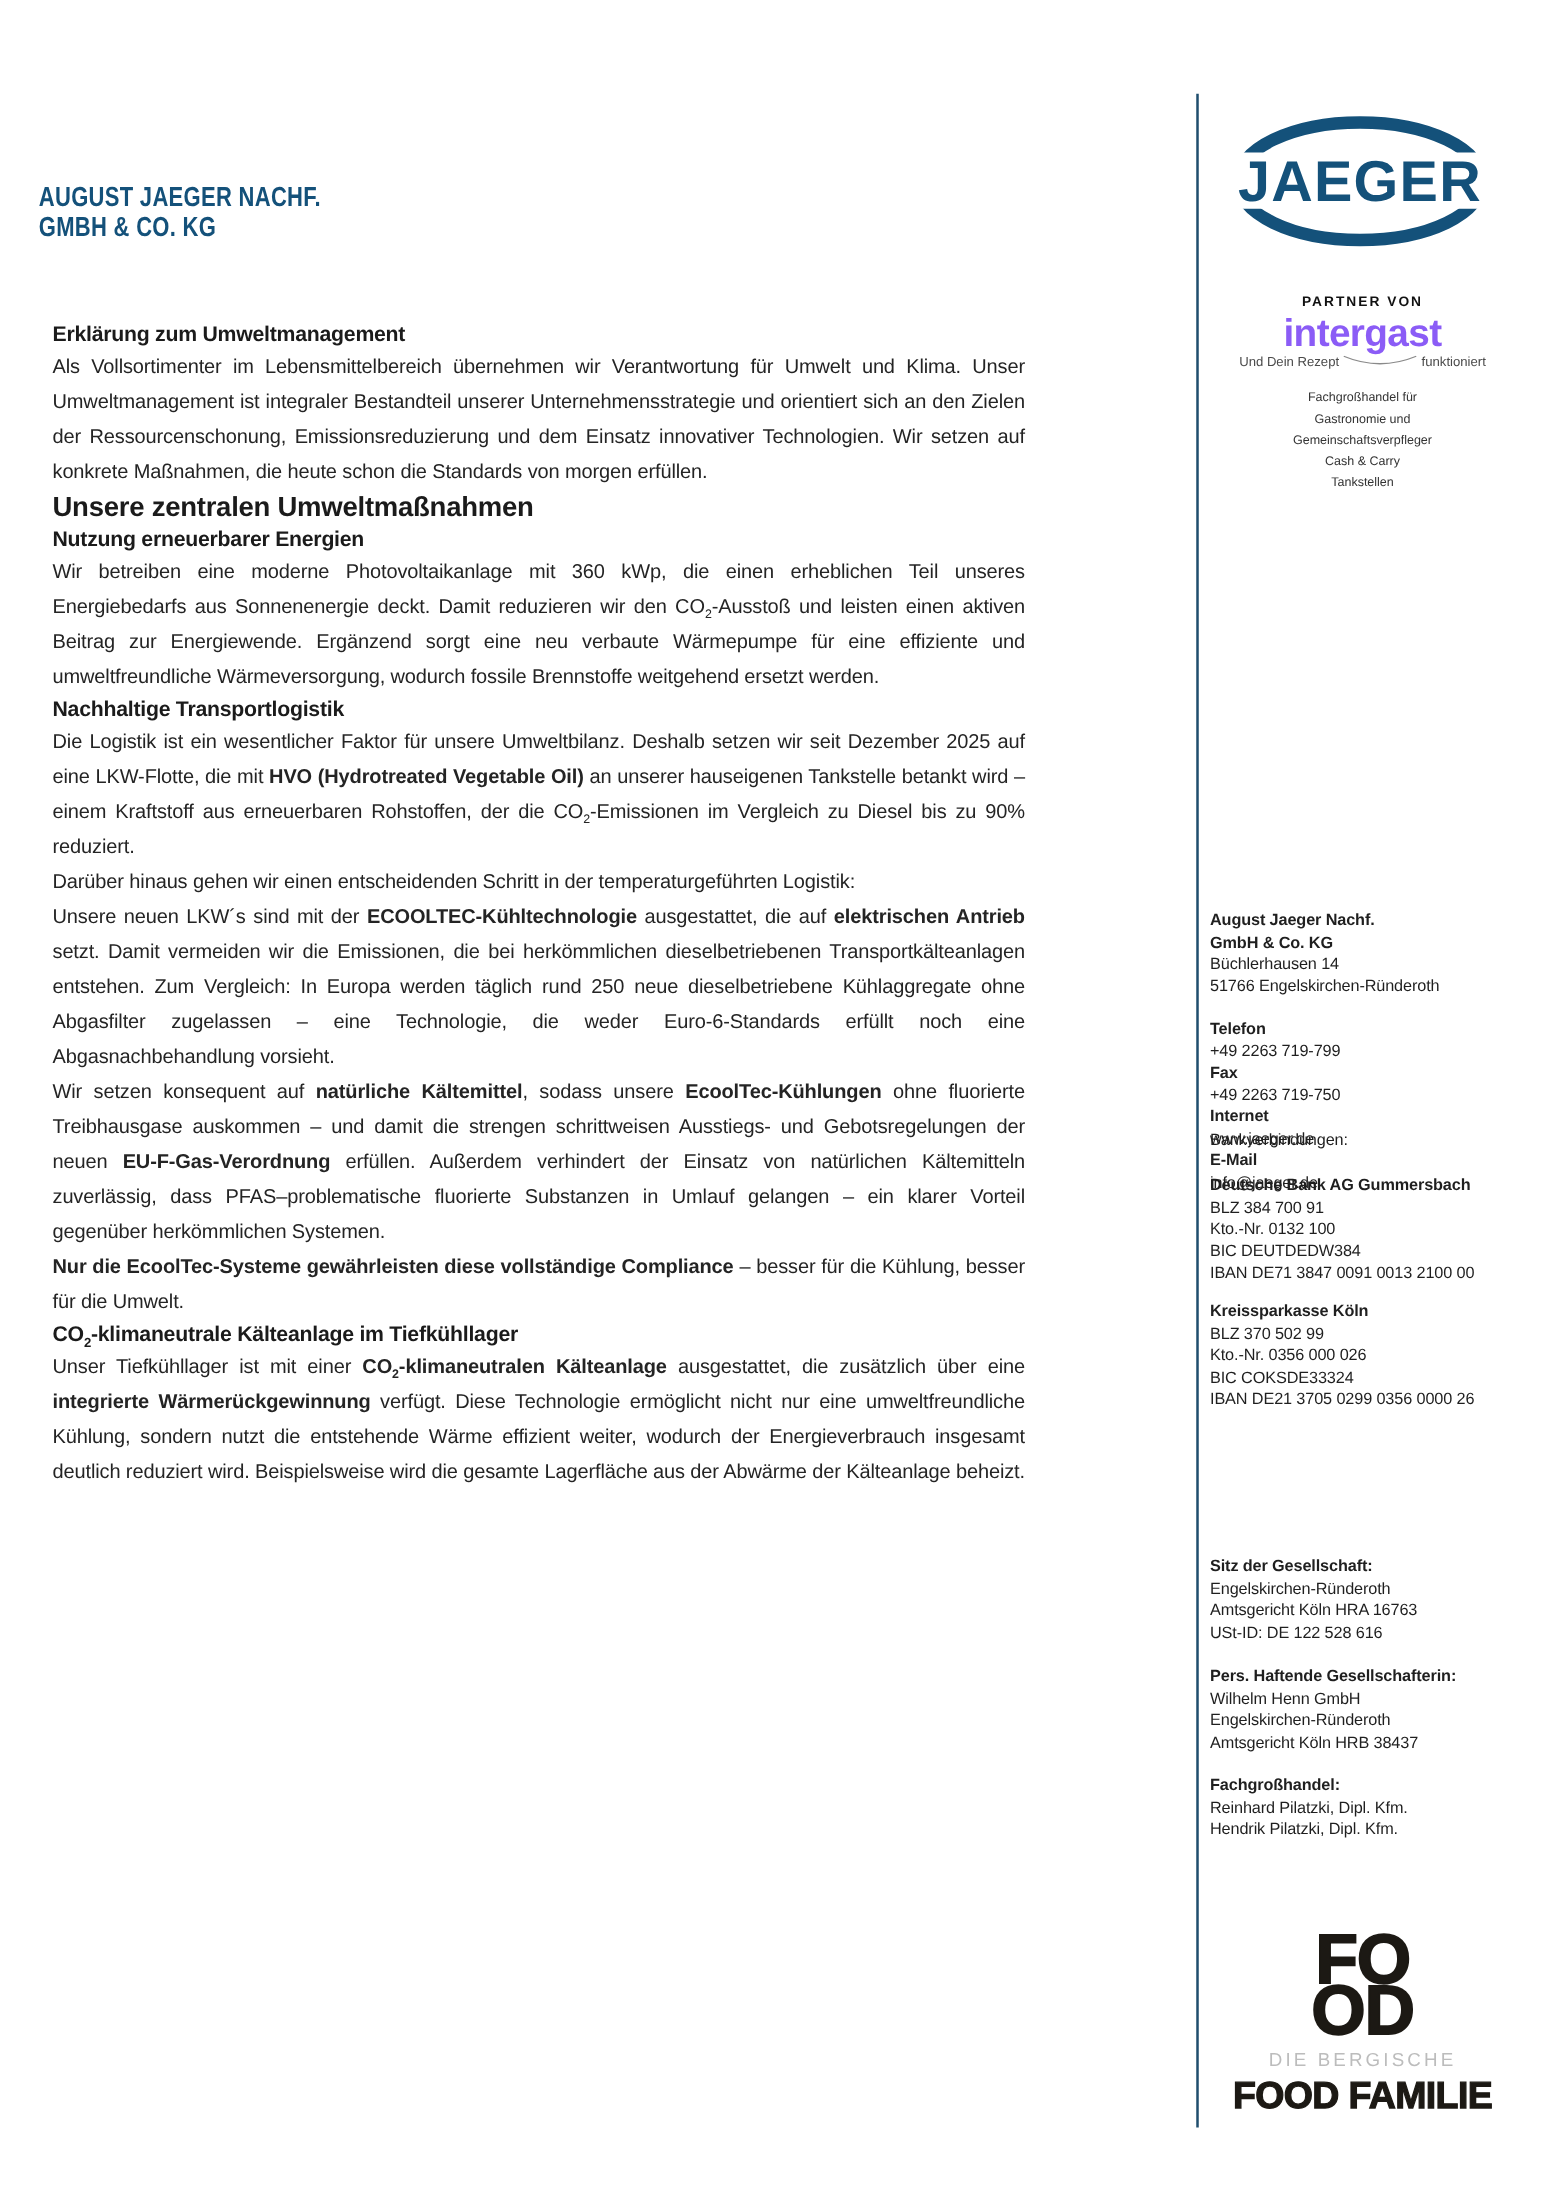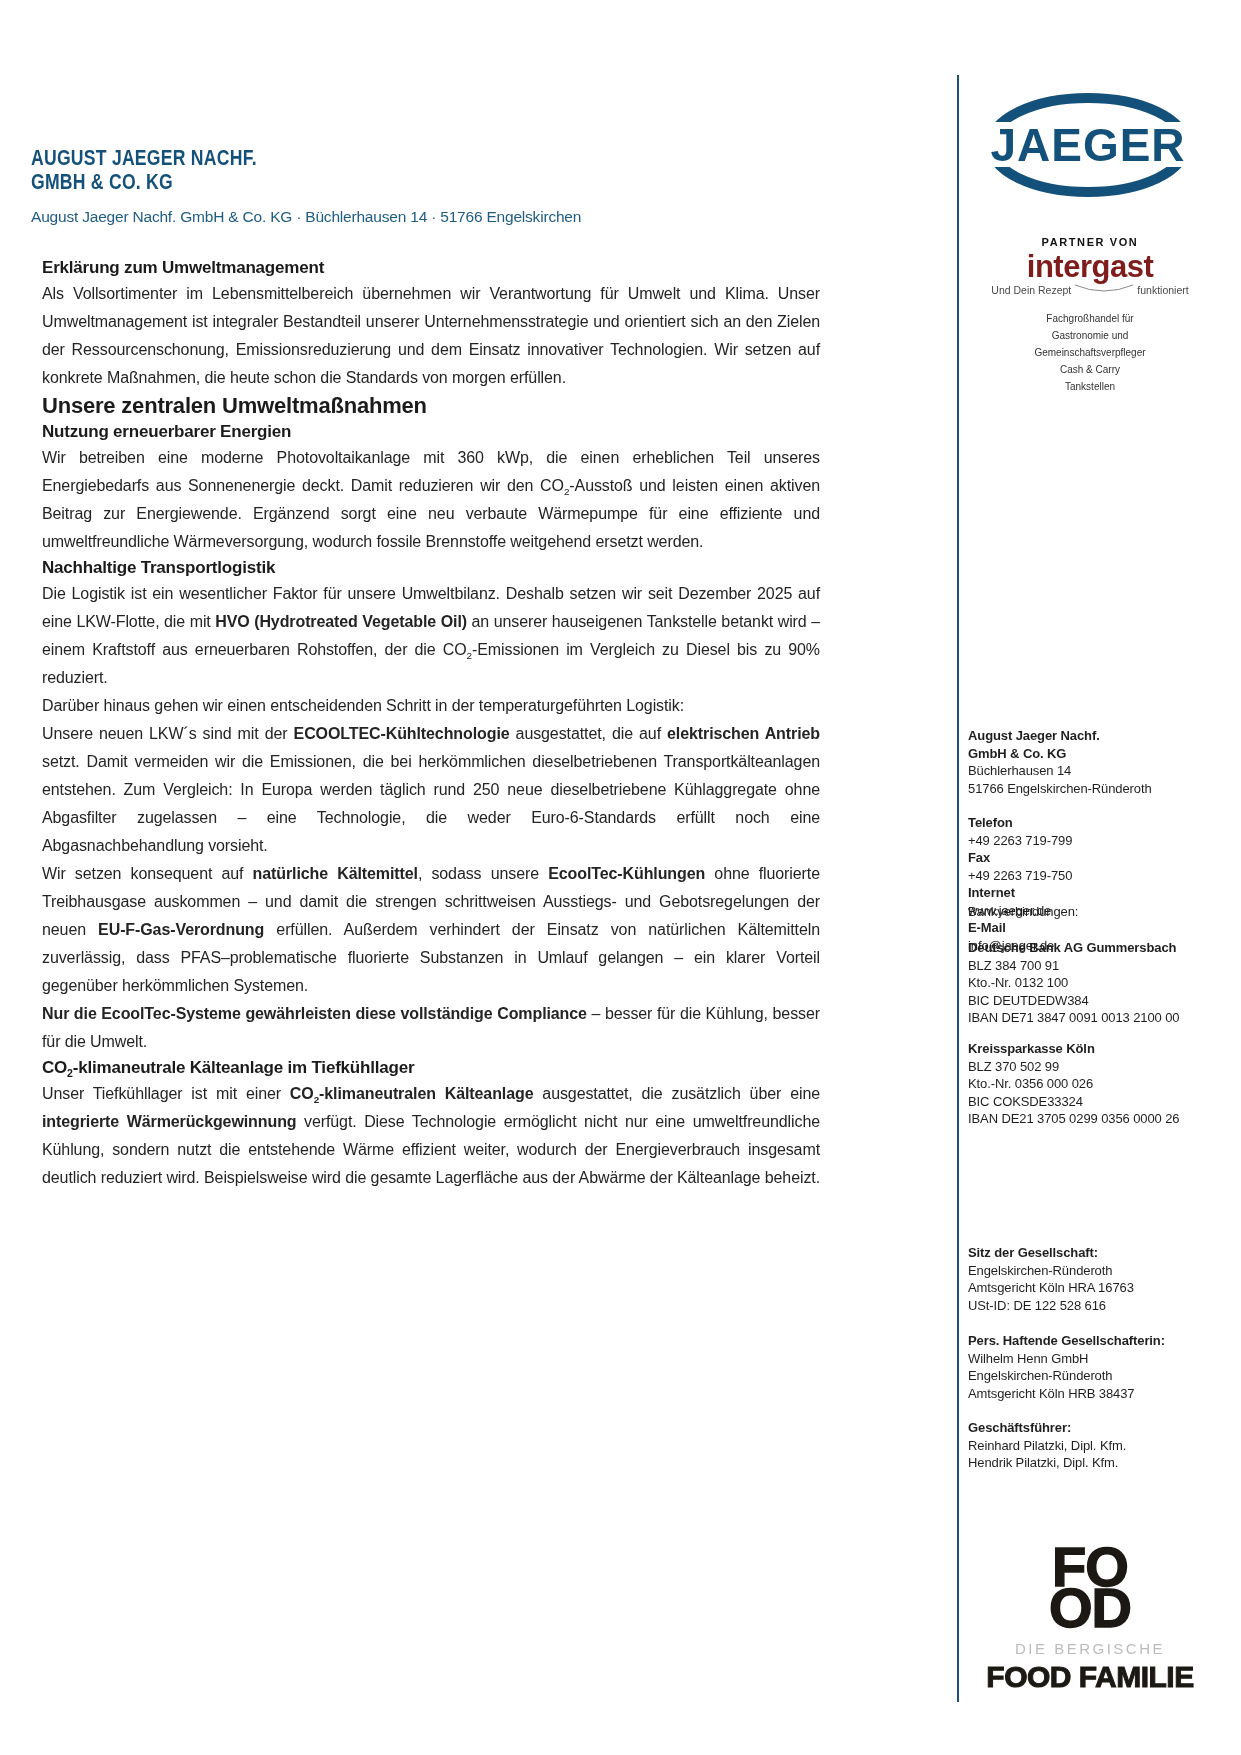--- a/index.html
+++ b/index.html
@@ -32,21 +32,21 @@
   .mt42{margin-top:42px}.mt58{margin-top:58px}
 
   
   .divider { position:absolute; left:957px; top:75px; width:1.5px; height:1627px; background:#1f4e6e; }
 
   
   .jaeger-svg { position:absolute; left:966px; top:89px; }
   .sb-center { position:absolute; left:955px; width:270px; text-align:center; }
   .partner-block { top:236px; }
   .partner-label { font-size:11px; font-weight:bold; letter-spacing:1.6px; color:#111; }
-  .intergast { font-size:31px; font-weight:bold; color:#7f1d1d; letter-spacing:-0.5px; line-height:34px; margin-top:2px; }
+  .intergast { font-size:31px; font-weight:bold; color:#8b5cf6; letter-spacing:-0.5px; line-height:34px; margin-top:2px; }
   .tagline { display:flex; align-items:flex-end; justify-content:center; gap:2px; font-size:10.5px; color:#4a4a4a; margin-top:0px; }
   .tagline svg { margin-bottom:2px; }
   .partner-desc { margin-top:14px; font-size:10px; line-height:17px; color:#333; }
 
   .sb { position:absolute; left:968px; width:262px; font-size:13px; line-height:17.5px; color:#1f1f1f; letter-spacing:-0.1px; }
   .sb .b-title { font-weight:bold; }
   .sb .line-b { font-weight:bold; }
   .sb-company { top:727px; }
   .sb-contact { top:814px; }
   .crow { display:flex;flex-direction:column; }
@@ -66,21 +66,20 @@
 </style>
 </head>
 <body>
 
 <div class="page">
 
   <div class="lh-name">
     <div>AUGUST JAEGER NACHF.</div>
     <div>GMBH &amp; CO. KG</div>
   </div>
-  <div class="lh-sender">August Jaeger Nachf. GmbH &amp; Co. KG · Büchlerhausen 14 · 51766 Engelskirchen</div>
 
   <div class="content">
     <h3>Erklärung zum Umweltmanagement</h3>
     <p class="mt18"><span>Als Vollsortimenter im Lebensmittelbereich übernehmen wir Verantwortung für Umwelt und Klima. Unser Umweltmanagement ist integraler Bestandteil unserer Unternehmensstrategie und orientiert sich an den Zielen der Ressourcenschonung, Emissionsreduzierung und dem Einsatz innovativer Technologien. Wir setzen auf konkrete Maßnahmen, die heute schon die Standards von morgen erfüllen.</span></p>
     <h2 class="mt34">Unsere zentralen Umweltmaßnahmen</h2>
     <h3 class="mt32">Nutzung erneuerbarer Energien</h3>
     <p class="mt18"><span>Wir betreiben eine moderne Photovoltaikanlage mit 360 kWp, die einen erheblichen Teil unseres Energiebedarfs aus Sonnenenergie deckt. Damit reduzieren wir den CO</span><sub>2</sub><span>-Ausstoß und leisten einen aktiven Beitrag zur Energiewende. Ergänzend sorgt eine neu verbaute Wärmepumpe für eine effiziente und umweltfreundliche Wärmeversorgung, wodurch fossile Brennstoffe weitgehend ersetzt werden.</span></p>
     <h3 class="mt58">Nachhaltige Transportlogistik</h3>
     <p class="mt16"><span>Die Logistik ist ein wesentlicher Faktor für unsere Umweltbilanz. Deshalb setzen wir seit Dezember 2025 auf eine LKW-Flotte, die mit </span><span class="seg-b">HVO (Hydrotreated Vegetable Oil)</span><span> an unserer hauseigenen Tankstelle betankt wird – einem Kraftstoff aus erneuerbaren Rohstoffen, der die CO</span><sub>2</sub><span>-Emissionen im Vergleich zu Diesel bis zu 90% reduziert.</span></p>
     <p class="mt24"><span>Darüber hinaus gehen wir einen entscheidenden Schritt in der temperaturgeführten Logistik:</span></p>
@@ -177,21 +176,21 @@
   <div class="sb sb-pers">
     <div class="b-title">Pers. Haftende Gesellschafterin:</div>
     <div>
         <div>Wilhelm Henn GmbH</div>
         <div>Engelskirchen-Ründeroth</div>
         <div>Amtsgericht Köln HRB 38437</div>
       </div>
   </div>
 
   <div class="sb sb-gf">
-    <div class="b-title">Geschäftsführer:</div>
+    <div class="b-title">Fachgroßhandel:</div>
     <div>
         <div>Reinhard Pilatzki, Dipl. Kfm.</div>
         <div>Hendrik Pilatzki, Dipl. Kfm.</div>
       </div>
   </div>
 
   <div class="sb-center food-block">
     <div class="food-stack">FO</div>
     <div class="food-stack">OD</div>
     <div class="food-sub">DIE BERGISCHE</div>

